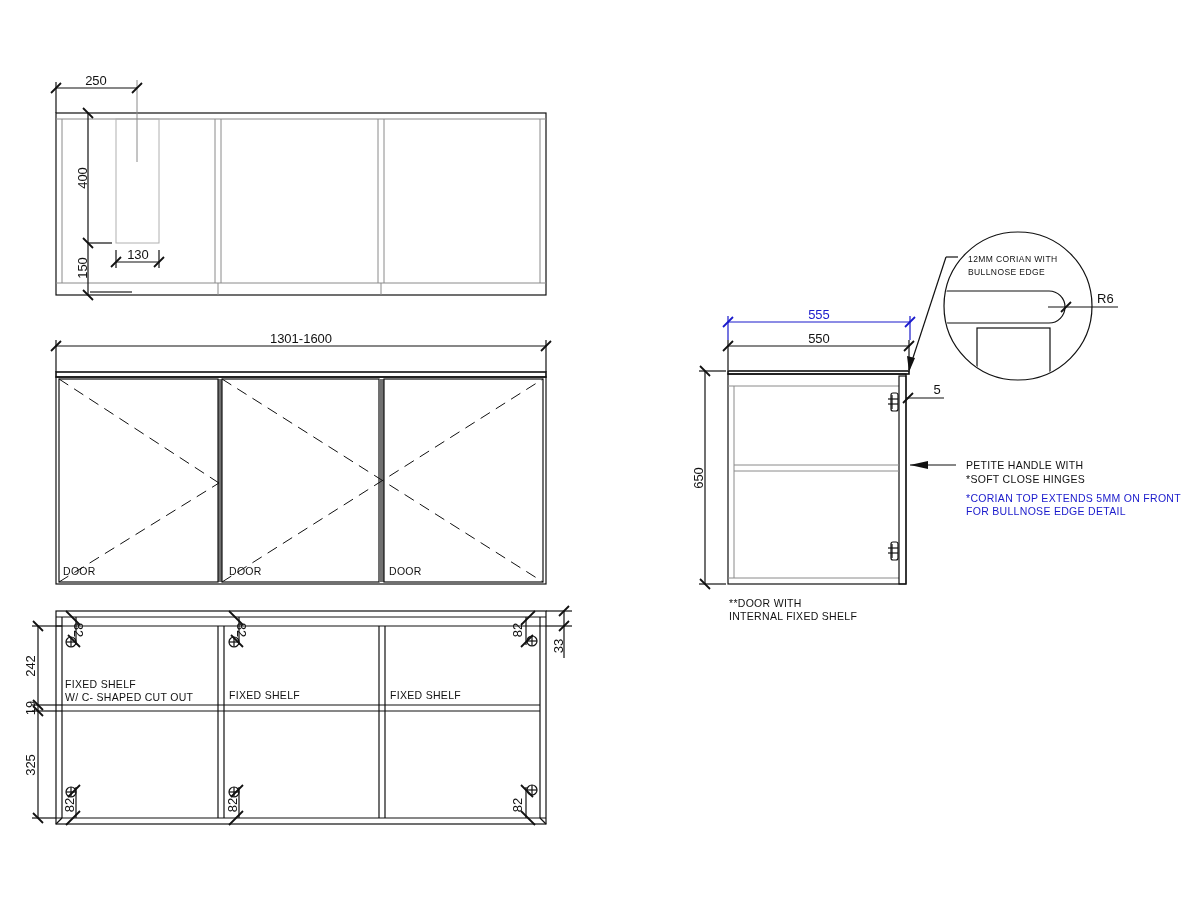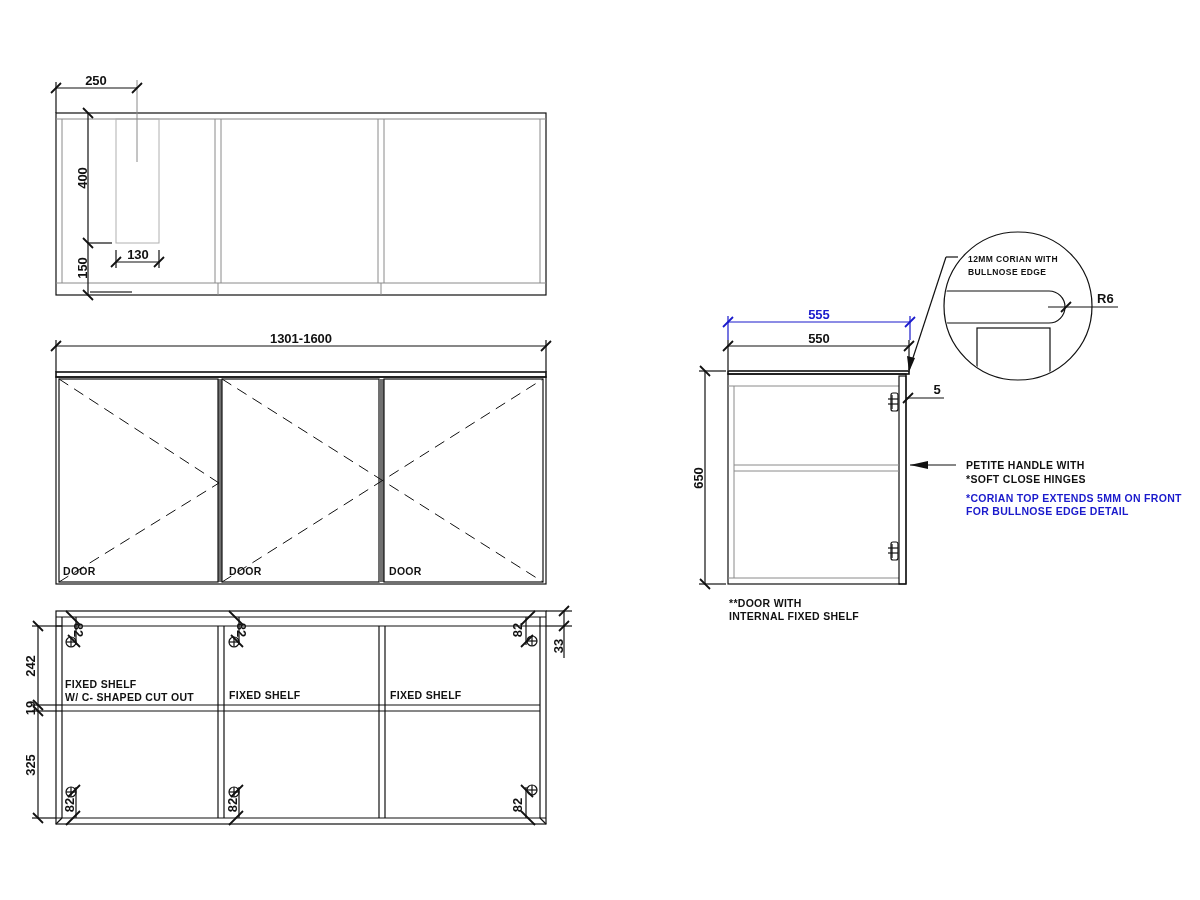--- a/index.html
+++ b/index.html
@@ -1,16 +1,16 @@
 <!DOCTYPE html>
 <html><head>
 <meta charset="utf-8">
 <style>
   html, body { margin: 0; padding: 0; background: #ffffff; }
-  #canvas { position: relative; width: 1200px; height: 900px; background: #ffffff; overflow: hidden; font-weight: bold; }
+  #canvas { position: relative; width: 1200px; height: 900px; background: #ffffff; overflow: hidden; }
   svg { position: absolute; left: 0; top: 0; }
   .t { font-family: "Liberation Sans", "DejaVu Sans", sans-serif; fill: #111111; }
   .dim { font-size: 13px; }
   .lbl { font-size: 10.5px; letter-spacing: 0.3px; }
   .sm { font-size: 8.5px; letter-spacing: 0.4px; }
   .blue { fill: #1a1acc; }
   .ln { stroke: #111; stroke-width: 1.2; fill: none; }
   .lnb { stroke: #111; stroke-width: 1.6; fill: none; }
   .gr { stroke: #8a8a8a; stroke-width: 1; fill: none; }
   .gr2 { stroke: #b0b0b0; stroke-width: 1; fill: none; }

